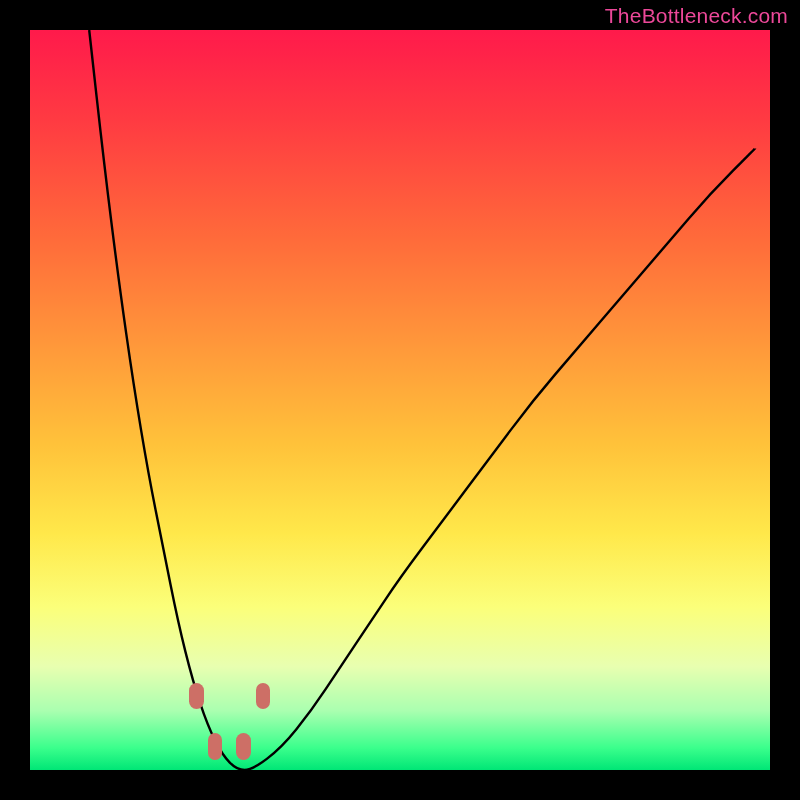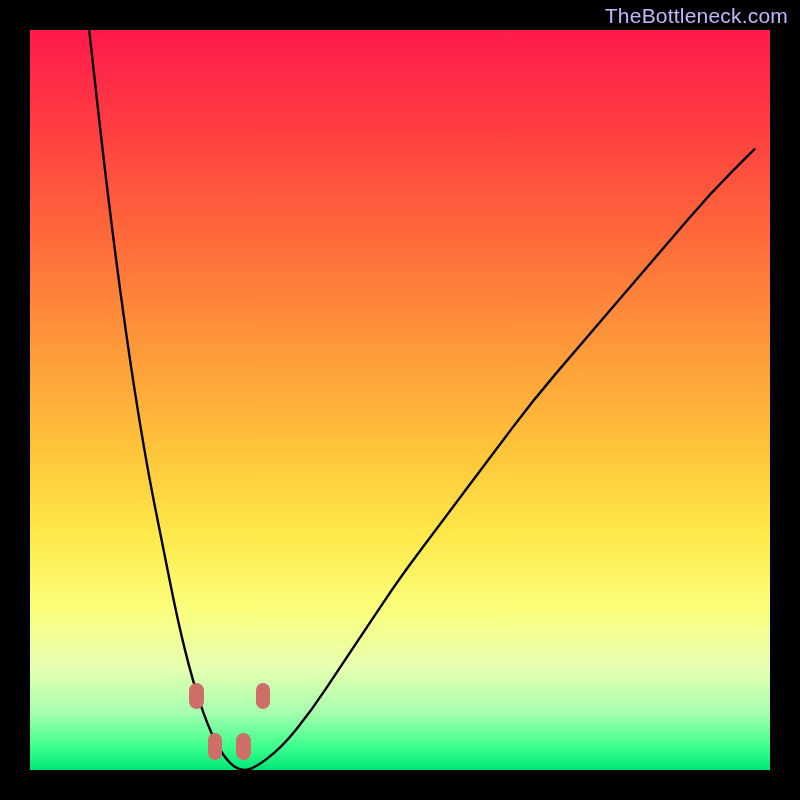--- a/index.html
+++ b/index.html
@@ -34,21 +34,21 @@
       #fbff7a 78%,
       #e8ffb0 86%,
       #aaffb0 92%,
       #3bff8c 97%,
       #00e676 100%);
   }
   .watermark {
     position: absolute;
     top: 4px;
     right: 12px;
-    color: #c4b5fd;
+    color: #ec4899;
     font-size: 21px;
     font-weight: 500;
     letter-spacing: 0.2px;
     z-index: 5;
     user-select: none;
   }
   svg.curve {
     position: absolute;
     left: 0;
     top: 0;

